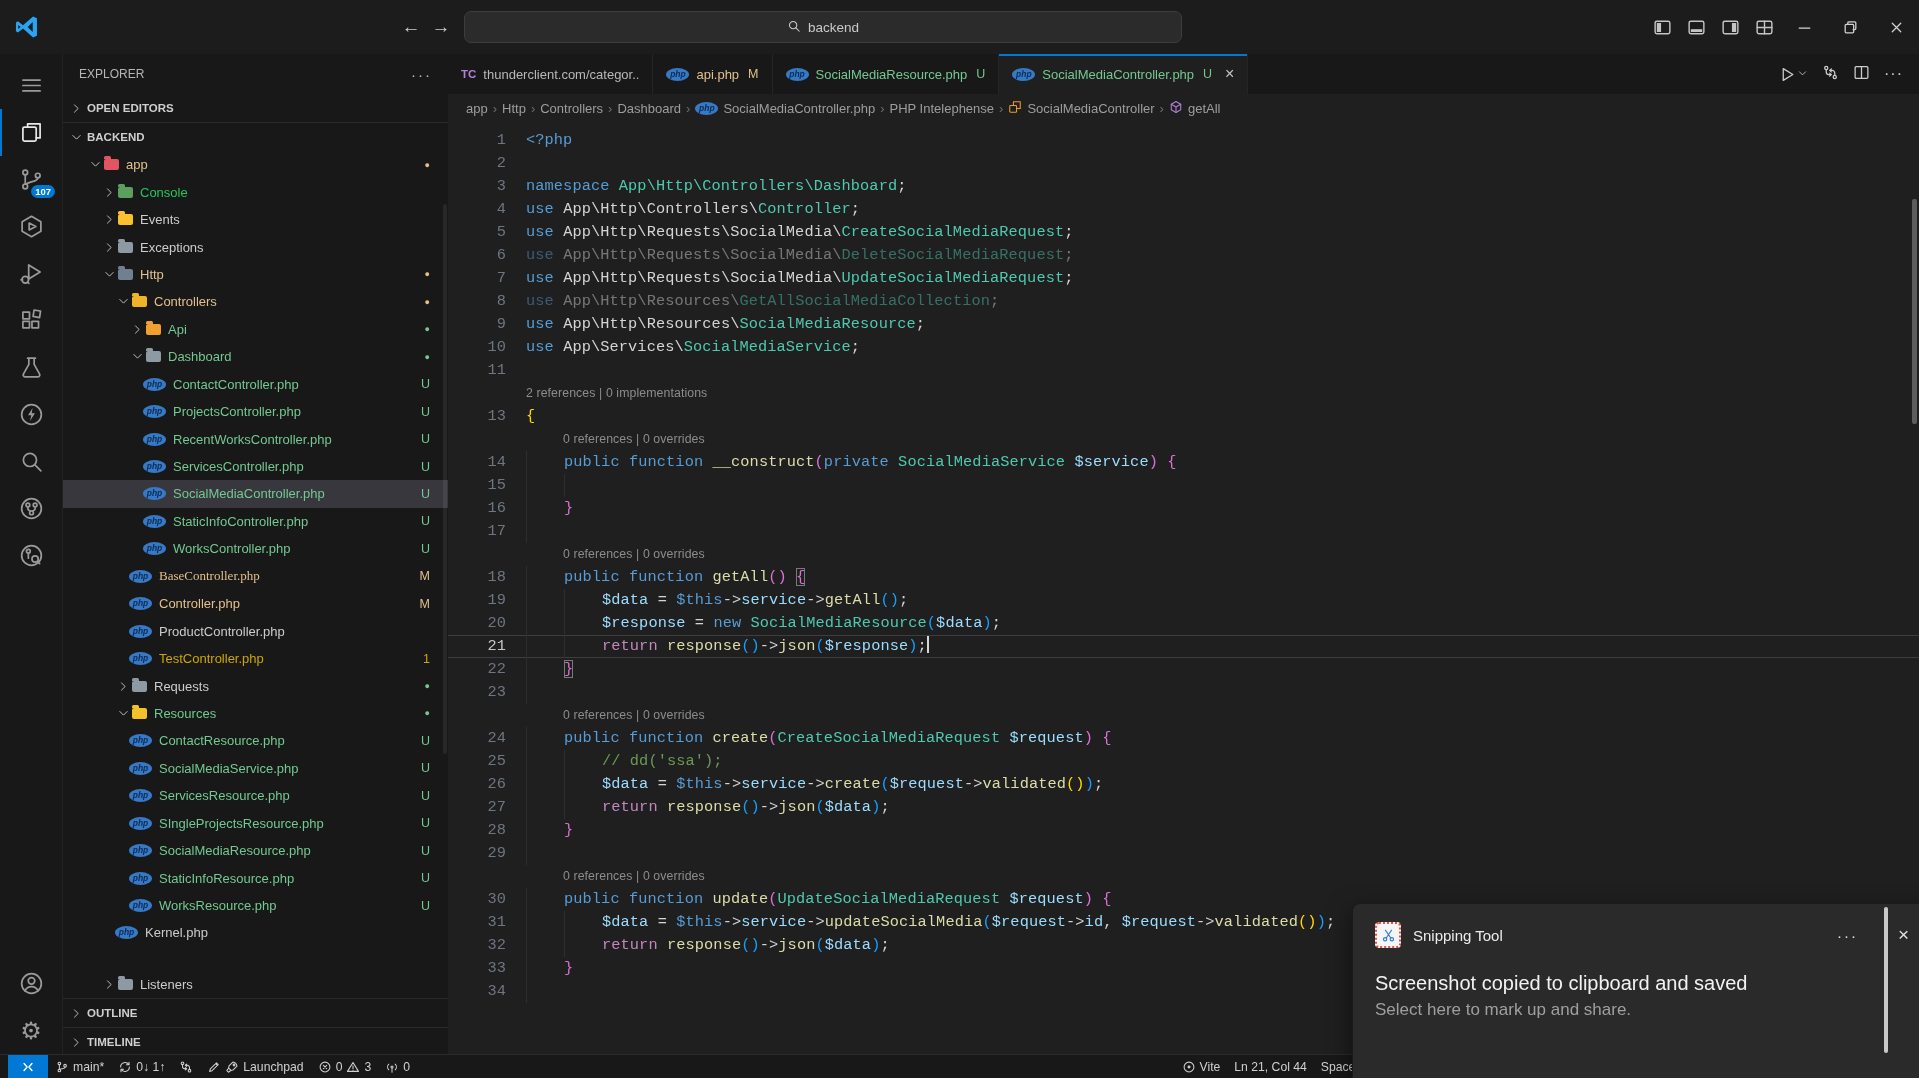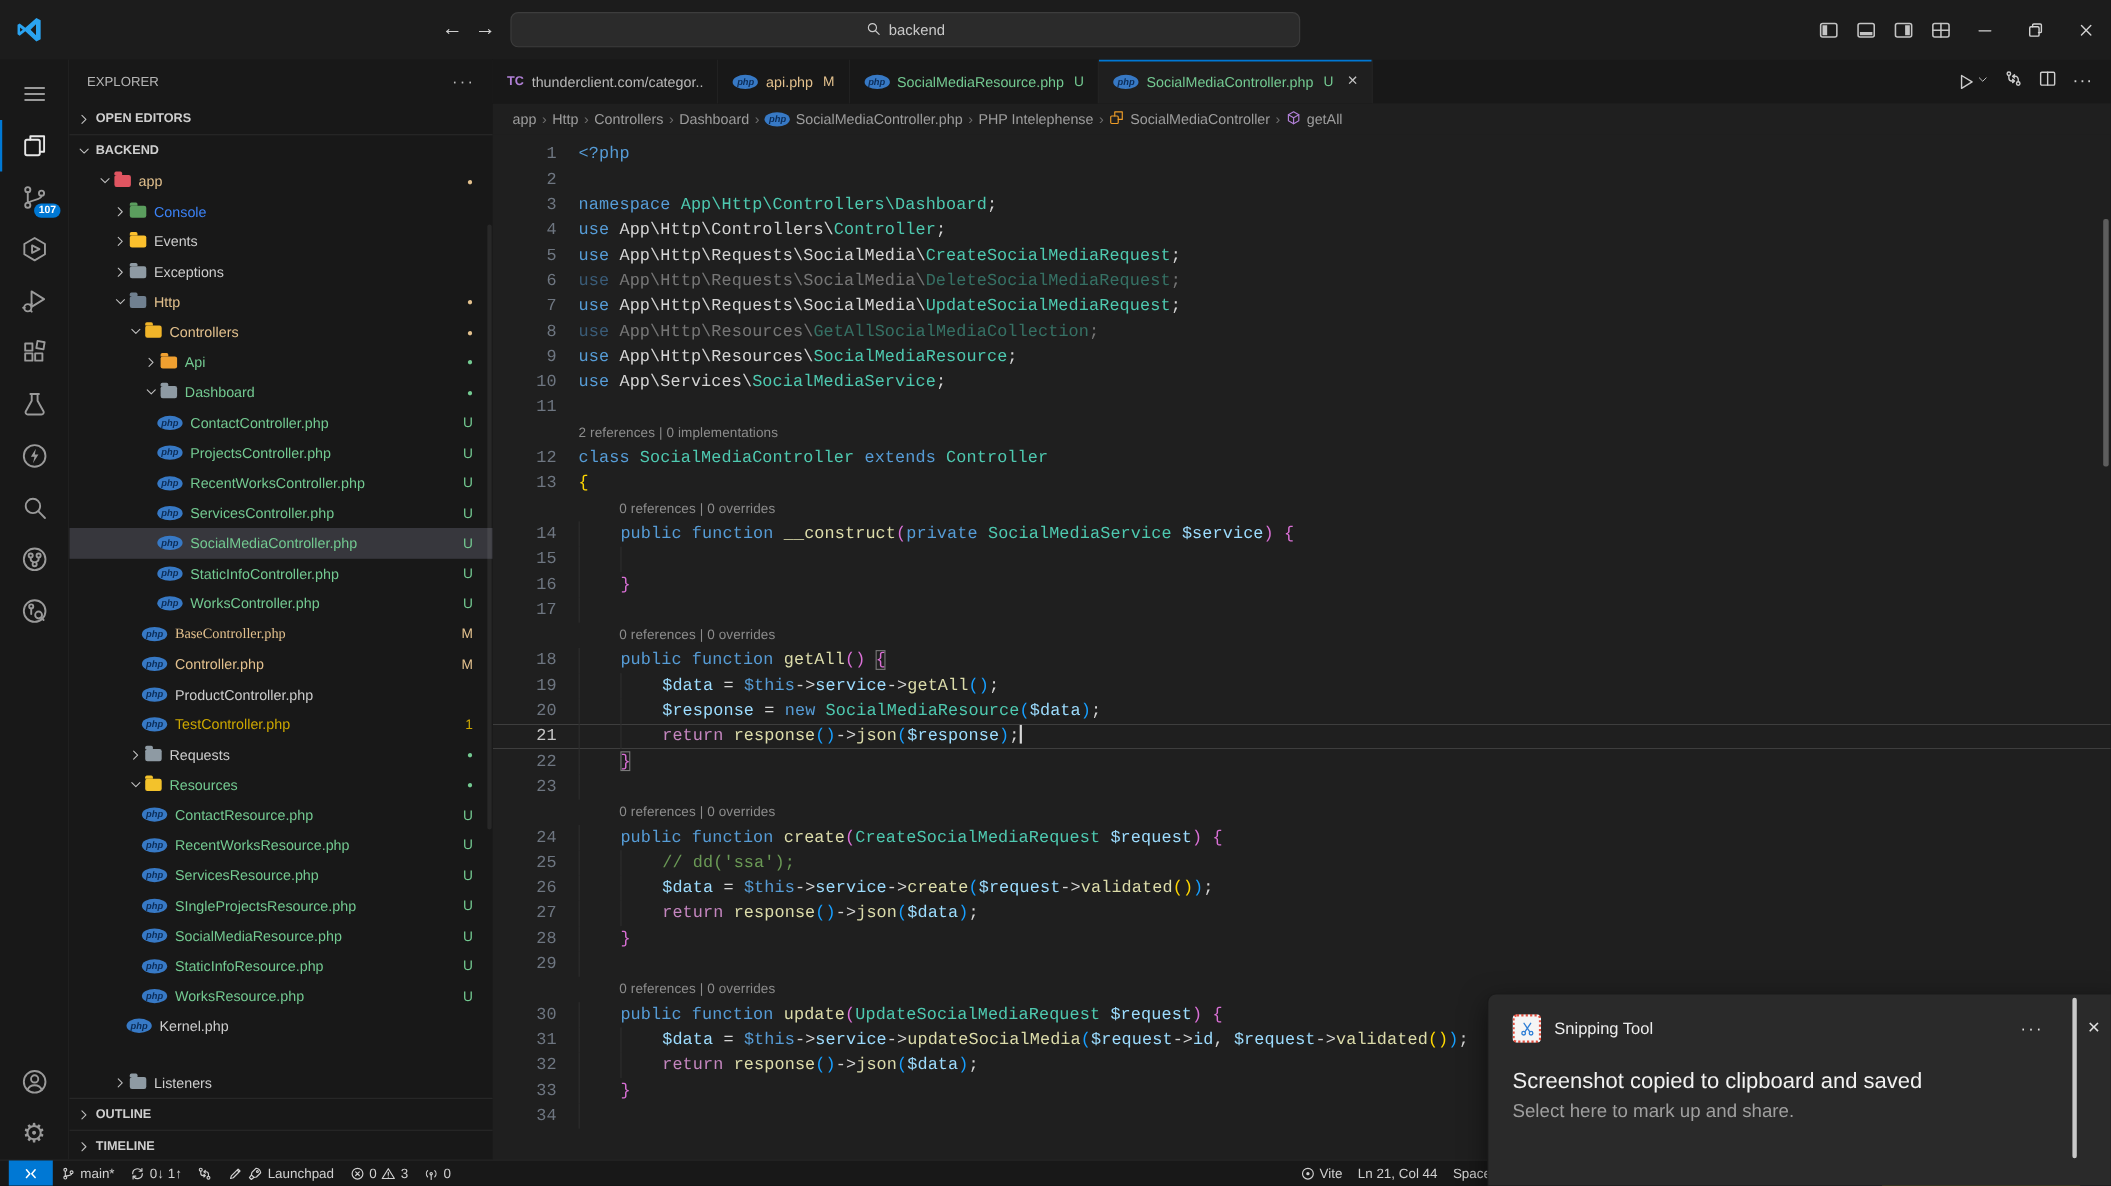--- a/index.html
+++ b/index.html
@@ -293,21 +293,21 @@
             <span style="color: rgb(226, 192, 141);">app</span>
             <span class="tbadge" style="color: rgb(226, 192, 141); font-size: 9px;">●</span>
           </div>
           <div class="trow" style="padding-left: 38px;">
             <span class="chev">
               <svg viewBox="0 0 16 16">
                 <path d="M5.5 3.5L10 8l-4.5 4.5"></path>
               </svg>
             </span>
             <span class="fold" style="background: rgb(91, 158, 94);"></span>
-            <span style="color: #3b82f6;">Console</span>
+            <span style="color: #22c55e;">Console</span>
           </div>
           <div class="trow" style="padding-left: 38px;">
             <span class="chev">
               <svg viewBox="0 0 16 16">
                 <path d="M5.5 3.5L10 8l-4.5 4.5"></path>
               </svg>
             </span>
             <span class="fold" style="background: rgb(251, 192, 45);"></span>
             <span style="color: rgb(204, 204, 204);">Events</span>
           </div>
@@ -434,21 +434,21 @@
             <span style="color: rgb(115, 201, 145);">Resources</span>
             <span class="tbadge" style="color: rgb(115, 201, 145); font-size: 9px;">●</span>
           </div>
           <div class="trow" style="padding-left: 66px;">
             <span class="phpchip">php</span>
             <span style="color: rgb(115, 201, 145);">ContactResource.php</span>
             <span class="tbadge" style="color: rgb(115, 201, 145);">U</span>
           </div>
           <div class="trow" style="padding-left: 66px;">
             <span class="phpchip">php</span>
-            <span style="color: rgb(115, 201, 145);">RecentWorksResource.php</span>
+            <span style="color: rgb(115, 201, 145);">SocialMediaService.php</span>
             <span class="tbadge" style="color: rgb(115, 201, 145);">U</span>
           </div>
           <div class="trow" style="padding-left: 66px;">
             <span class="phpchip">php</span>
             <span style="color: rgb(115, 201, 145);">ServicesResource.php</span>
             <span class="tbadge" style="color: rgb(115, 201, 145);">U</span>
           </div>
           <div class="trow" style="padding-left: 66px;">
             <span class="phpchip">php</span>
             <span style="color: rgb(115, 201, 145);">SIngleProjectsResource.php</span>
@@ -595,21 +595,20 @@
           <div class="crow"><span class="ln">3</span><span class="ctext"><span style="color: rgb(86, 156, 214);">namespace </span><span style="color: rgb(78, 201, 176);">App\Http\Controllers\Dashboard</span><span style="color: rgb(212, 212, 212);">;</span></span></div>
           <div class="crow"><span class="ln">4</span><span class="ctext"><span style="color: rgb(86, 156, 214);">use </span><span style="color: rgb(212, 212, 212);">App\Http\Controllers\</span><span style="color: rgb(78, 201, 176);">Controller</span><span style="color: rgb(212, 212, 212);">;</span></span></div>
           <div class="crow"><span class="ln">5</span><span class="ctext"><span style="color: rgb(86, 156, 214);">use </span><span style="color: rgb(212, 212, 212);">App\Http\Requests\SocialMedia\</span><span style="color: rgb(78, 201, 176);">CreateSocialMediaRequest</span><span style="color: rgb(212, 212, 212);">;</span></span></div>
           <div class="crow"><span class="ln">6</span><span class="ctext faded"><span style="color: rgb(86, 156, 214);">use </span><span style="color: rgb(212, 212, 212);">App\Http\Requests\SocialMedia\</span><span style="color: rgb(78, 201, 176); text-align: right;">DeleteSocialMediaRequest</span><span style="color: rgb(212, 212, 212);">;</span></span></div>
           <div class="crow"><span class="ln">7</span><span class="ctext"><span style="color: rgb(86, 156, 214);">use </span><span style="color: rgb(212, 212, 212);">App\Http\Requests\SocialMedia\</span><span style="color: rgb(78, 201, 176);">UpdateSocialMediaRequest</span><span style="color: rgb(212, 212, 212);">;</span></span></div>
           <div class="crow"><span class="ln">8</span><span class="ctext faded"><span style="color: rgb(86, 156, 214);">use </span><span style="color: rgb(212, 212, 212);">App\Http\Resources\</span><span style="color: rgb(78, 201, 176);">GetAllSocialMediaCollection</span><span style="color: rgb(212, 212, 212);">;</span></span></div>
           <div class="crow"><span class="ln">9</span><span class="ctext"><span style="color: rgb(86, 156, 214);">use </span><span style="color: rgb(212, 212, 212);">App\Http\Resources\</span><span style="color: rgb(78, 201, 176);">SocialMediaResource</span><span style="color: rgb(212, 212, 212);">;</span></span></div>
           <div class="crow"><span class="ln">10</span><span class="ctext"><span style="color: rgb(86, 156, 214);">use </span><span style="color: rgb(212, 212, 212);">App\Services\</span><span style="color: rgb(78, 201, 176);">SocialMediaService</span><span style="color: rgb(212, 212, 212);">;</span></span></div>
           <div class="crow"><span class="ln">11</span><span class="ctext"></span></div>
           <div class="crow"><span class="ln"></span><span class="ctext"><span class="lens" style="margin-left: 0px;">2 references | 0 implementations</span></span></div>
-          <div class="crow"><span class="ln">12</span><span class="ctext"><span style="color: rgb(86, 156, 214);">class </span><span style="color: rgb(78, 201, 176);">SocialMediaController</span><span style="color: rgb(86, 156, 214);"> extends </span><span style="color: rgb(78, 201, 176);">Controller</span></span></div>
           <div class="crow"><span class="ln">13</span><span class="ctext"><span style="color: rgb(255, 215, 0);">{</span></span></div>
           <div class="crow"><span class="ln"></span><span class="ctext"><span class="lens" style="margin-left: 37px;">0 references | 0 overrides</span></span></div>
           <div class="crow"><span class="ln">14</span><span class="ctext"><span class="ig"></span><span style="color: rgb(86, 156, 214);">public </span><span style="color: rgb(86, 156, 214);">function </span><span style="color: rgb(220, 220, 170);">__construct</span><span style="color: rgb(218, 112, 214);">(</span><span style="color: rgb(86, 156, 214);">private </span><span style="color: rgb(78, 201, 176);">SocialMediaService</span><span style="color: rgb(212, 212, 212);"> </span><span style="color: rgb(156, 220, 254);">$service</span><span style="color: rgb(218, 112, 214);">)</span><span style="color: rgb(218, 112, 214);"> {</span></span></div>
           <div class="crow"><span class="ln">15</span><span class="ctext"><span class="ig"></span><span class="ig"></span></span></div>
           <div class="crow"><span class="ln">16</span><span class="ctext"><span class="ig"></span><span style="color: rgb(218, 112, 214);">}</span></span></div>
           <div class="crow"><span class="ln">17</span><span class="ctext"><span class="ig"></span></span></div>
           <div class="crow"><span class="ln"></span><span class="ctext"><span class="lens" style="margin-left: 37px;">0 references | 0 overrides</span></span></div>
           <div class="crow"><span class="ln">18</span><span class="ctext"><span class="ig"></span><span style="color: rgb(86, 156, 214);">public </span><span style="color: rgb(86, 156, 214);">function </span><span style="color: rgb(220, 220, 170);">getAll</span><span style="color: rgb(218, 112, 214);">(</span><span style="color: rgb(218, 112, 214);">)</span><span style="color: rgb(212, 212, 212);"> </span><span class="boxed" style="color: rgb(218, 112, 214);">{</span></span></div>
           <div class="crow"><span class="ln">19</span><span class="ctext"><span class="ig"></span><span class="ig"></span><span style="color: rgb(156, 220, 254);">$data</span><span style="color: rgb(212, 212, 212);"> = </span><span style="color: rgb(86, 156, 214);">$this</span><span style="color: rgb(212, 212, 212);">-&gt;</span><span style="color: rgb(156, 220, 254);">service</span><span style="color: rgb(212, 212, 212);">-&gt;</span><span style="color: rgb(220, 220, 170);">getAll</span><span style="color: rgb(23, 159, 255);">(</span><span style="color: rgb(23, 159, 255);">)</span><span style="color: rgb(212, 212, 212);">;</span></span></div>
           <div class="crow"><span class="ln">20</span><span class="ctext"><span class="ig"></span><span class="ig"></span><span style="color: rgb(156, 220, 254);">$response</span><span style="color: rgb(212, 212, 212);"> = </span><span style="color: rgb(86, 156, 214);">new </span><span style="color: rgb(78, 201, 176);">SocialMediaResource</span><span style="color: rgb(23, 159, 255);">(</span><span style="color: rgb(156, 220, 254);">$data</span><span style="color: rgb(23, 159, 255);">)</span><span style="color: rgb(212, 212, 212);">;</span></span></div>

